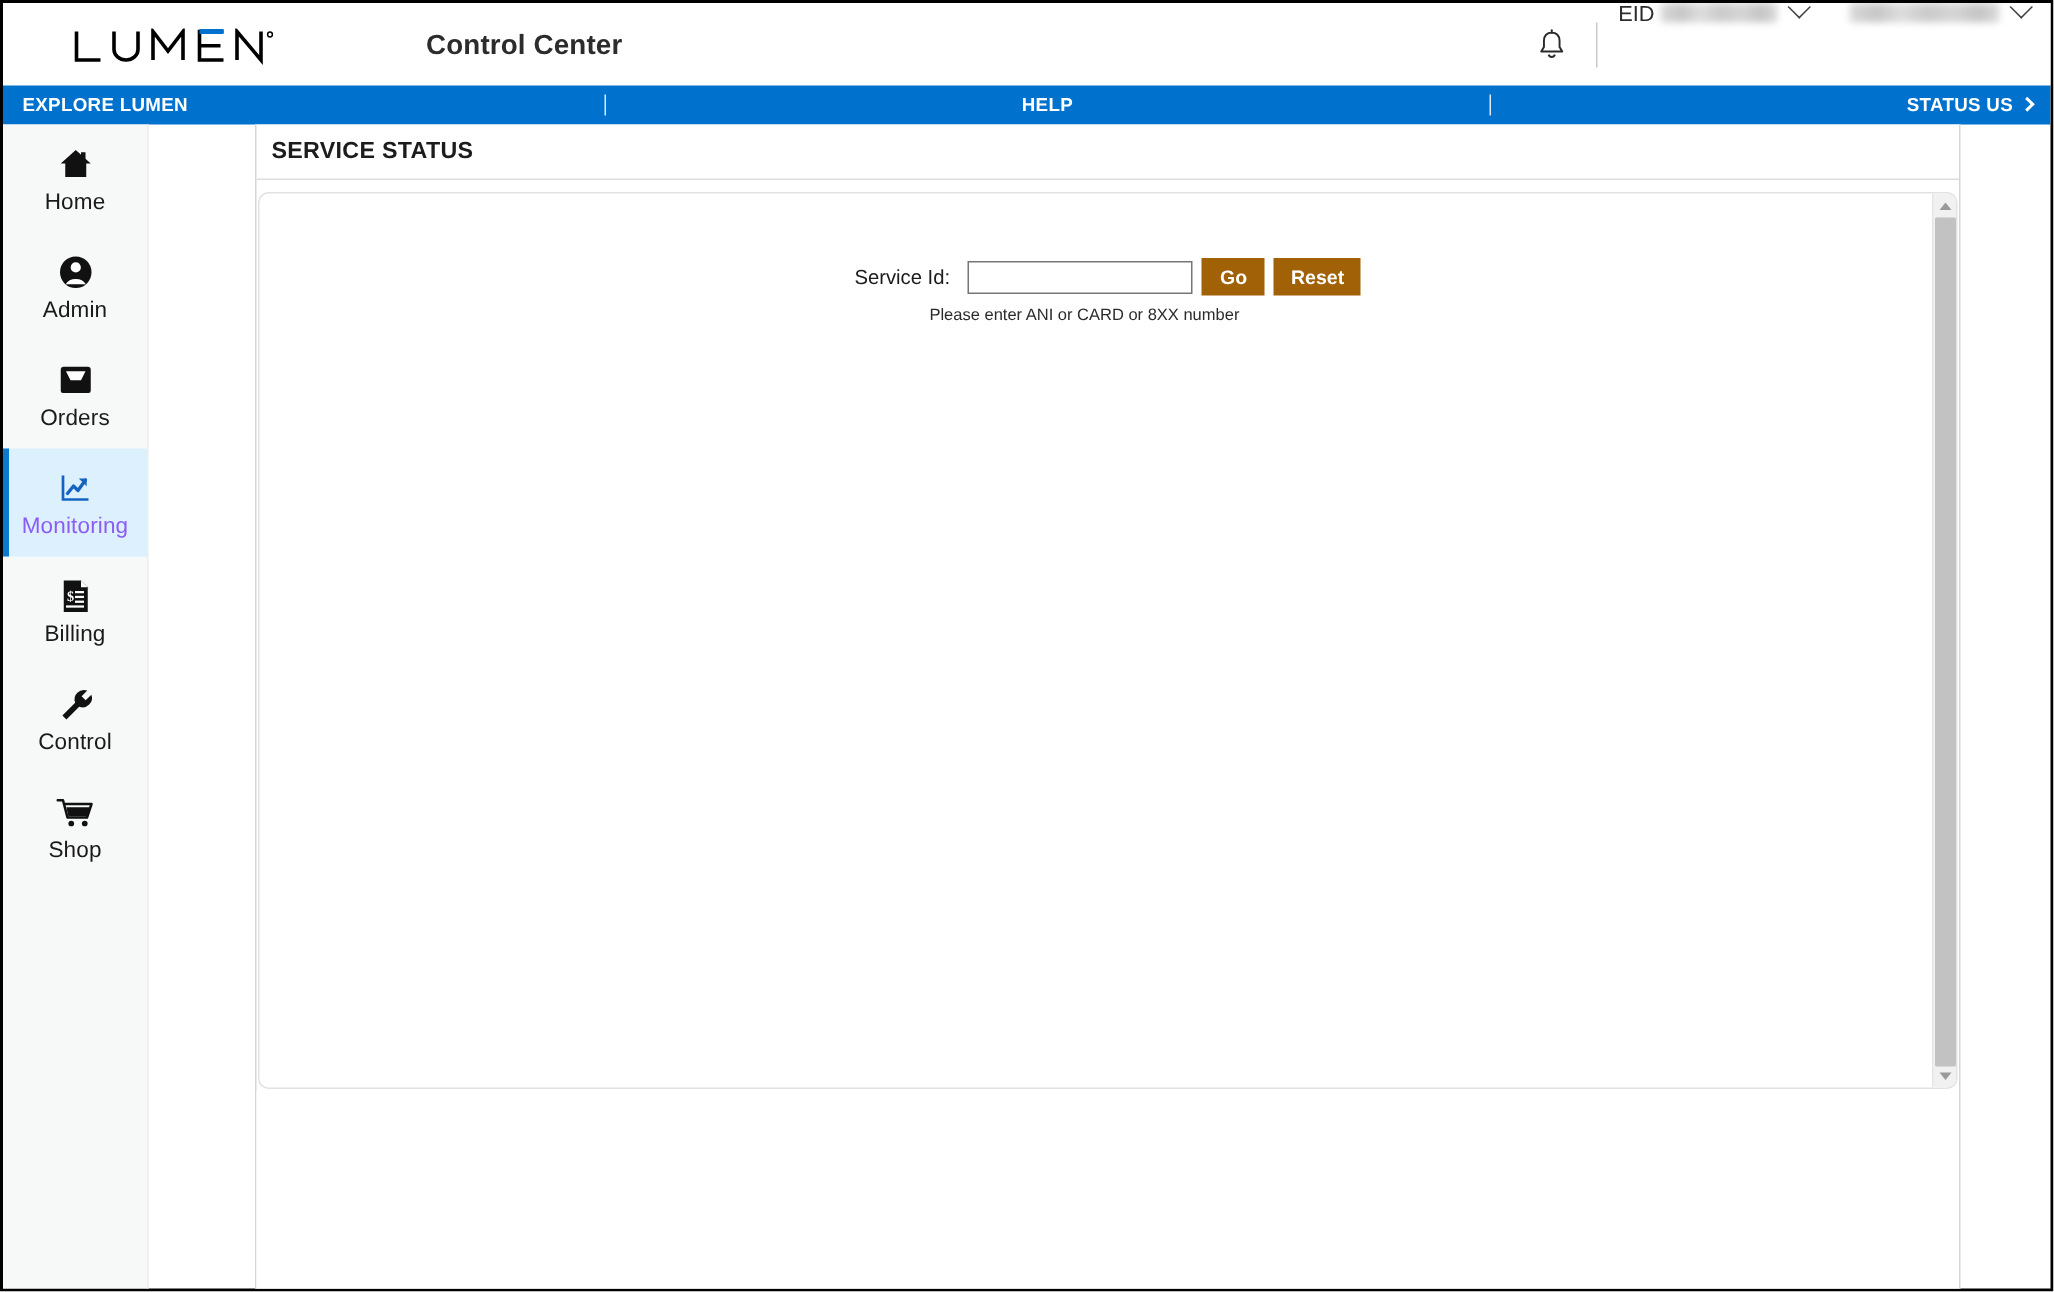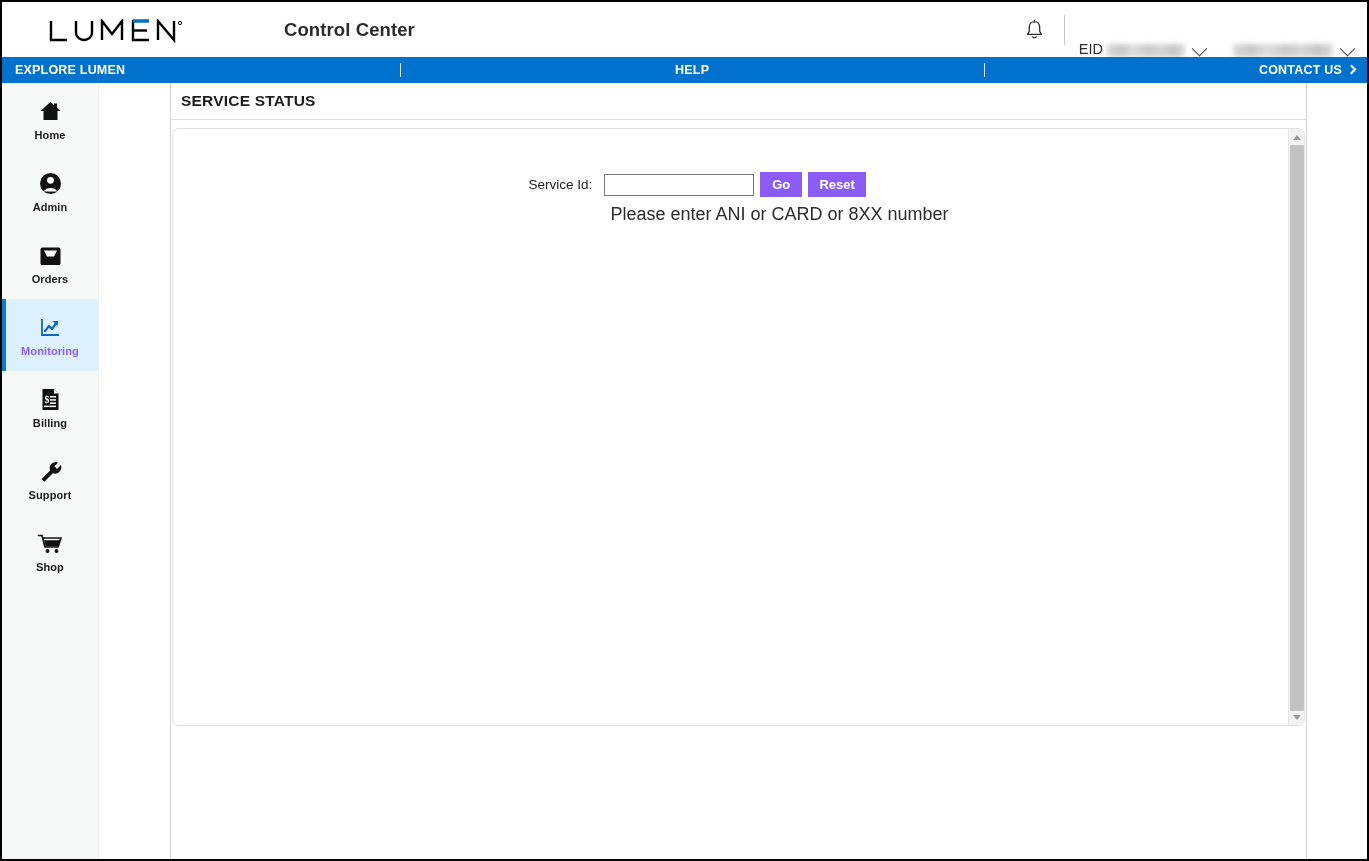--- a/index.html
+++ b/index.html
@@ -64,21 +64,21 @@
 
   .hdr-divider {
     width: 1px;
     height: 30px;
     background: #c9c9c9;
     margin: 0 14px 0 12px;
   }
 
   .eid-group, .user-group {
     display: flex;
-    align-items: flex-end;
+    align-items: flex-start;
     cursor: pointer;
     height: 100%;
   }
   .eid-label {
     font-size: 14.5px;
     color: #2c2c2c;
     font-weight: 400;
   }
   .redacted {
     display: inline-block;
@@ -161,22 +161,22 @@
     color: #1a1a1a;
   }
   .nav-item .nav-icon {
     height: 28px;
     display: flex;
     align-items: center;
     justify-content: center;
     margin-bottom: 3px;
   }
   .nav-item .nav-label {
-    font-size: 11px;
-    font-weight: bold;
+    font-size: 15px;
+    font-weight: normal;
     letter-spacing: 0.1px;
   }
   .nav-item.active {
     background: #dcf0fd;
     color: #8b5cf6;
   }
   .nav-item.active::before {
     content: "";
     position: absolute;
     left: 0; top: 0; bottom: 0;
@@ -241,37 +241,37 @@
     border: 1px solid #767676;
     background: #ffffff;
     font-family: "Liberation Sans", sans-serif;
     font-size: 13px;
     padding: 0 3px;
     outline: none;
   }
   .btn {
     height: 25px;
     min-width: 42px;
-    background: #8b5cf6;
+    background: #a16207;
     color: #ffffff;
     border: none;
     font-family: "Liberation Sans", sans-serif;
     font-size: 13px;
     font-weight: bold;
     cursor: pointer;
     padding: 0 11px;
     margin-left: 6px;
   }
   .btn.reset { min-width: 58px; }
 
   .helper-text {
-    font-size: 18px;
+    font-size: 11px;
     color: #2b2b2b;
     margin-top: 7px;
-    margin-left: 82px;
+    margin-left: 50px;
   }
 
   
   .scrollbar {
     position: absolute;
     top: 0; right: 0;
     width: 16px;
     height: 100%;
     background: #f1f1f1;
     border-left: 1px solid #e6e6e6;
@@ -368,21 +368,21 @@
 
     </div>
   </div>
 
   <div class="blue-bar">
     <span class="blue-link">EXPLORE LUMEN</span>
     <span class="blue-sep"></span>
     <span class="blue-link">HELP</span>
     <span class="blue-sep"></span>
     <span class="blue-link contact">
-      <span>CONTACT US</span><span class="ext-chev"></span>
+      <span>STATUS US</span><span class="ext-chev"></span>
     </span>
   </div>
 
   <div class="sidebar">
 
     <div class="nav-item">
       <span class="nav-icon">
         <svg width="25" height="23" viewBox="0 0 25 23">
           <path d="M12.5,2 L2.5,11 L5.5,11 L5.5,20 L19.5,20 L19.5,11 L22.5,11 Z" fill="#111111"></path>
           <rect x="16" y="3.5" width="3" height="5" fill="#111111"></rect>
@@ -440,21 +440,21 @@
       </span>
       <span class="nav-label">Billing</span>
     </div>
 
     <div class="nav-item">
       <span class="nav-icon">
         <svg width="25" height="25" viewBox="0 0 25 25">
           <path d="M20.2,3.4 A6.3,6.3 0 0 0 12.1,11.5 L3.6,20 L6.3,22.7 L14.8,14.2 A6.3,6.3 0 0 0 22.9,6.1 L19.1,9.9 L16.4,7.2 Z" fill="#111111"></path>
         </svg>
       </span>
-      <span class="nav-label">Support</span>
+      <span class="nav-label">Control</span>
     </div>
 
     <div class="nav-item">
       <span class="nav-icon">
         <svg width="27" height="23" viewBox="0 0 27 23">
           <path d="M1.5,3.5 L5,3.5 L8,15 L21,15 L24,6 L6,6" fill="none" stroke="#111111" stroke-width="1.7" stroke-linejoin="round" stroke-linecap="round"></path>
           <path d="M7.2,8.2 L23,8.2 L21,14.2 L8.6,14.2 Z" fill="#111111"></path>
           <circle cx="10.5" cy="19" r="1.9" fill="#111111"></circle>
           <circle cx="19.5" cy="19" r="1.9" fill="#111111"></circle>
         </svg>

